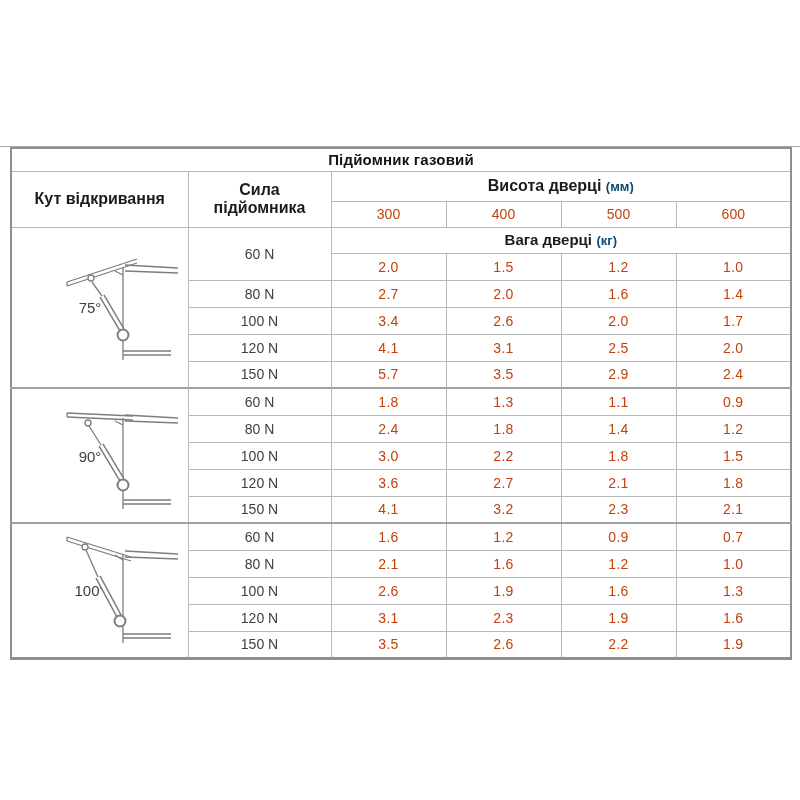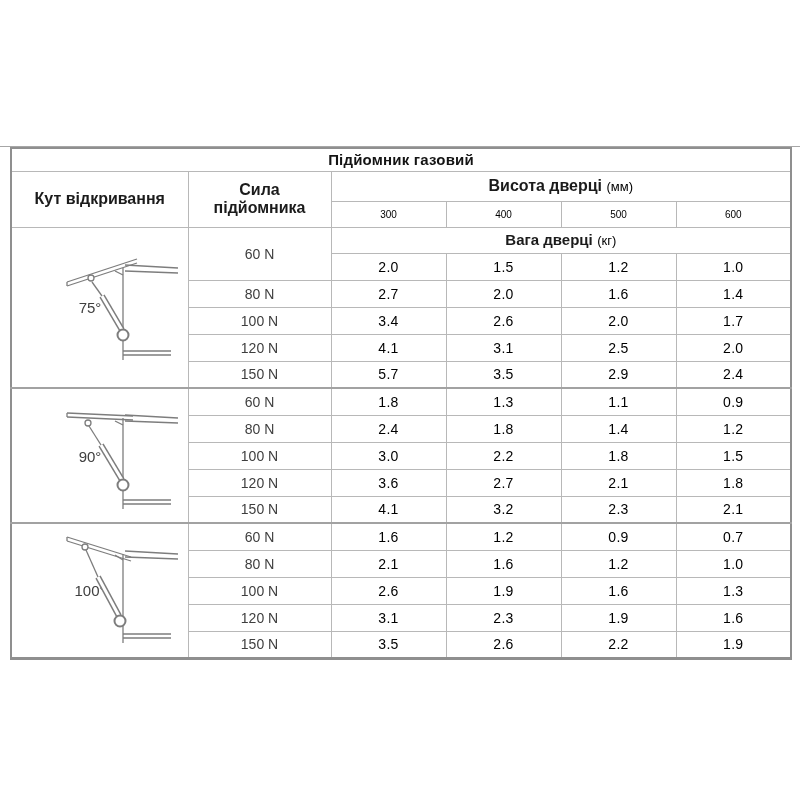--- a/index.html
+++ b/index.html
@@ -10,26 +10,26 @@
                   background:#a6a6a6; }
   table.spec { position:absolute; left:10px; top:147px; width:781px;
                border-collapse:collapse; table-layout:fixed;
                border:2px solid #8f8f8f; border-bottom-width:3px; }
   td { border:1px solid #b8b8b8; text-align:center; vertical-align:middle;
        overflow:hidden; }
   tr.title-row td { height:23px; font-weight:bold; font-size:15px; color:#141414;
                     letter-spacing:.2px; }
   .hdr { font-weight:bold; font-size:15px; color:#1b1b1b; }
   .hdr.big { font-size:16px; }
-  .unit { font-weight:normal; font-size:13px; color:#000000; }
+  .unit { font-weight:bold; font-size:13px; color:#0c4a6e; }
   tr.height-header-row td { height:30px; }
-  tr.subheader-row td { height:26px; font-size:10px; color:#000000; }
+  tr.subheader-row td { height:26px; font-size:14px; color:#c2410c; }
   tr.weight-row td.weight-hdr { height:26px; }
   td.force { font-size:14px; color:#3e3e3e;margin-left:6px; }
-  td.num { font-size:14px; color:#000000; letter-spacing:.3px;text-align:center; }
+  td.num { font-size:14px; color:#c2410c; letter-spacing:.3px;text-align:center; }
   tr.data-row { height:27px; }
   tr.group-sep td { border-top:2px solid #a2a2a2; }
   td.diagram-cell { position:relative; }
   .angle-label { position:absolute; left:78px; top:50%;
                  transform:translate(-50%,-50%);
                  font-size:15px; color:#404040; }
   .cab-svg { position:absolute; right:3px; top:50%; transform:translateY(-50%); }
 </style>
 </head>
 <body>

